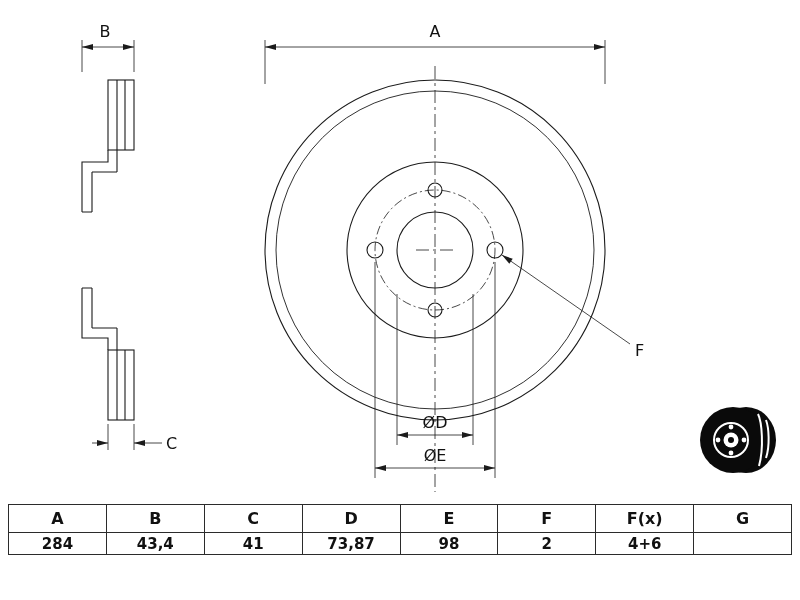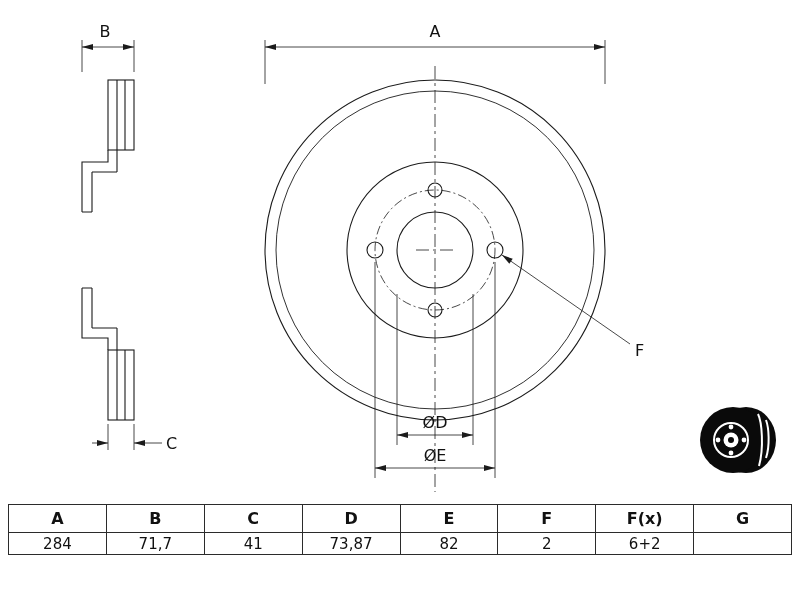--- a/index.html
+++ b/index.html
@@ -5,21 +5,21 @@
   * { box-sizing: border-box; }
   html, body { margin: 0; padding: 0; background: #ffffff; }
   body { font-family: "DejaVu Sans", "Liberation Sans", sans-serif; }
   .page { position: relative; width: 800px; height: 600px; background: #ffffff; overflow: hidden; }
   .drawing { position: absolute; top: 0; left: 0; }
   svg text { font-family: "DejaVu Sans", "Liberation Sans", sans-serif; fill: #111; }
   .dim-label { font-size: 16px; }
   .dim-table { position: absolute; left: 8px; top: 504px; width: 784px; border-collapse: collapse; table-layout: fixed; }
   .dim-table th, .dim-table td { border: 1px solid #2b2b2b; text-align: center; padding: 0; vertical-align: middle; color: #111; }
   .dim-table th { font-size: 16px; font-weight: bold; height: 28px; }
-  .dim-table td { font-size: 15px; font-weight: normal; height: 22px; }
+  .dim-table td { font-size: 15px; font-weight: bold; height: 22px; }
 </style>
 </head>
 <body>
 
 <div class="page">
 
   <svg class="drawing" width="800" height="503" viewBox="0 0 800 503">
     <defs>
       <marker id="arr" viewBox="0 0 12 8" markerWidth="12" markerHeight="8" refX="11.5" refY="4" orient="auto-start-reverse" markerUnits="userSpaceOnUse">
         <path d="M0.5,1 L11.5,4 L0.5,7 Z" fill="#1b1b1b"></path>
@@ -113,24 +113,24 @@
         <th>D</th>
         <th>E</th>
         <th>F</th>
         <th>F(x)</th>
         <th>G</th>
       </tr>
     </thead>
     <tbody>
       <tr>
         <td>284</td>
-        <td>71,7</td>
+        <td>43,4</td>
         <td>41</td>
         <td>73,87</td>
-        <td>82</td>
+        <td>98</td>
         <td>2</td>
-        <td>6+2</td>
+        <td>4+6</td>
         <td></td>
       </tr>
     </tbody>
   </table>
 
 </div>
 
 </body></html>

